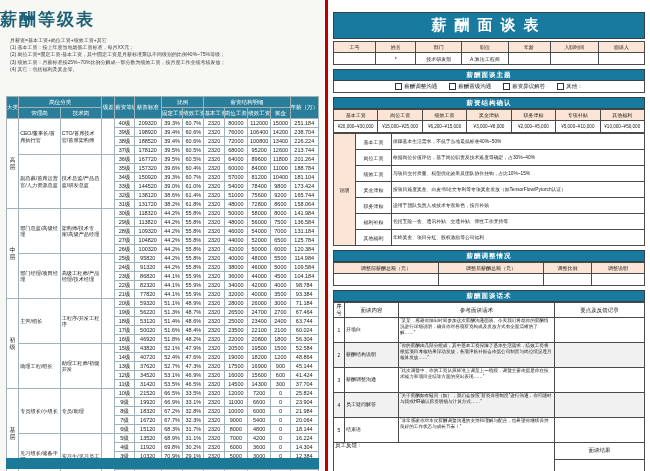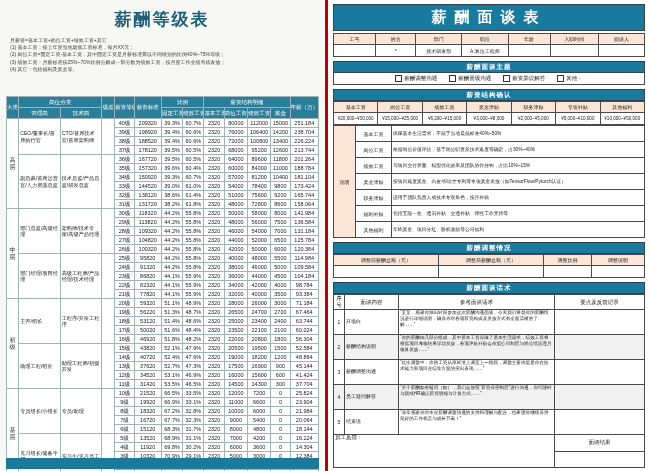--- a/index.html
+++ b/index.html
@@ -1,32 +1,32 @@
 <!DOCTYPE html>
 <html><head>
 <meta charset="utf-8">
 <style>
   html,body{margin:0;padding:0;}
   .canvas{position:relative;width:650px;height:471px;background:#ffffff;overflow:hidden;
     font-family:"Liberation Sans","DejaVu Sans",sans-serif;color:#1a1a1a;}
   
   .left-sheet{position:absolute;left:0;top:0;width:324px;height:471px;background:#f7f7f4;}
-  .left-title{margin-top:8px;text-align:center;font-size:17px;font-weight:bold;color:#1d6076;letter-spacing:2px;}
+  .left-title{margin-top:8px;text-align:left;font-size:17px;font-weight:bold;color:#1d6076;letter-spacing:2px;}
   .left-notes{margin:6px 0 0 10px;font-size:5px;line-height:7.2px;color:#3c3c3c;}
   .grade-table{position:absolute;top:96px;left:6px;width:313px;border-collapse:collapse;table-layout:fixed;}
   .grade-table td,.grade-table th{border:1px solid #9fb3ba;padding:0;font-weight:normal;overflow:hidden;white-space:nowrap;}
   .grade-table th{background:#2b7e99;color:#fff;font-size:5.5px;height:10px;text-align:center;}
   .grade-table td{font-size:5.5px;height:8px;line-height:8px;text-align:center;background:#fff;}
   .grade-table td.pos{font-size:5.2px;line-height:6.5px;text-align:left;padding:1px 1px;white-space:normal;}
   .grade-table td.cat{font-size:6px;line-height:7px;white-space:normal;background:#fff;}
   .left-footerbar{position:absolute;left:6px;top:458px;width:313px;height:11px;background:#1b7a99;}
   
   .page-divider{position:absolute;left:325px;top:0;width:3px;height:471px;background:#c00000;}
   
-  .right-sheet{position:absolute;left:328px;top:0;width:322px;height:471px;background:#fff;padding:0 5px;box-sizing:border-box;}
+  .right-sheet{position:absolute;left:328px;top:0;width:322px;height:471px;background:#fff;padding:8px 5px;box-sizing:border-box;}
   .banner{background:#187a9e;border:1px solid #34424a;color:#fff;text-align:center;font-size:6.5px;
     font-weight:bold;height:10px;line-height:10px;letter-spacing:1px;}
   .r-title{margin-top:4px;height:25px;line-height:25px;font-size:15px;letter-spacing:8px;
     font-family:"Liberation Serif","DejaVu Serif",serif;}
   .rtable{width:100%;border-collapse:collapse;table-layout:fixed;}
   .rtable td,.rtable th{border:1px solid #4a4a4a;padding:0 1px;font-weight:normal;overflow:hidden;}
   .peach{background:#fbe5d6;}
   .hcell{font-size:5px;text-align:center;height:10px;}
   .vcell{font-size:5px;text-align:center;height:11px;background:#fff;}
   .topics-row{display:flex;justify-content:center;align-items:center;gap:12px;height:11px;

